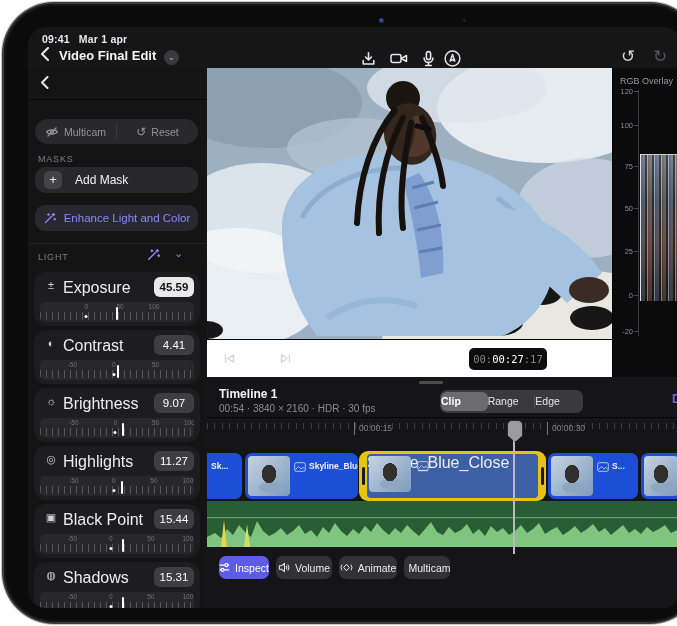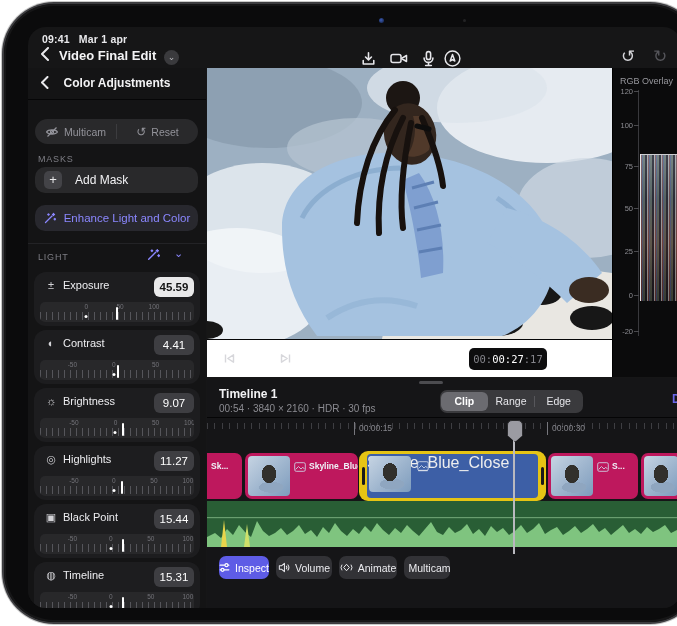--- a/index.html
+++ b/index.html
@@ -41,21 +41,21 @@
            color:#e8e8ea;font-size:13px;text-align:center;line-height:17px}
   .addmask-lab{margin-left:13px;font-size:12px;color:#f2f2f4}
   .enhance{left:7px;top:137px;width:163px;height:26px;background:#28282e;border-radius:10px;
            display:flex;align-items:center;justify-content:center;gap:8px;color:#8b87ff;font-size:11.5px}
   .light-row{left:0;top:175px;width:178px;height:24px;border-top:1px solid #232326}
   .light-lab{left:10px;top:8px;font-size:9px;color:#7e7e85;letter-spacing:.8px}
   .light-wand{left:118px;top:4px}
   .light-chev{left:146px;top:3px;color:#8b87ff;font-size:11px}
   .card{width:166px;height:54px;background:#1d1d1f;border-radius:12px;left:6px}
   .c-glyph{left:10px;top:7px;font-size:11px;color:#d3d3d7;width:14px;text-align:center}
-  .c-label{left:29px;top:7px;font-size:11px;color:#ededf0}
+  .c-label{left:29px;top:7px;font-size:16px;color:#ededf0}
   .c-val{top:5px;right:6px;width:40px;height:20px;border-radius:6px;background:#3e3e42;
          color:#fff;font-size:11.5px;text-align:center;line-height:20px}
   .c-val.active{background:#e9e9ea;color:#141414;font-weight:bold}
   .ruler{left:6px;top:30px;width:154px;height:20px;background:#28282a;border-radius:5px;overflow:hidden}
   .ruler .tk{position:absolute;top:1px;font-size:6.5px;color:#737379;transform:translateX(-50%)}
   .ruler .ticks{position:absolute;left:0;right:0;top:10px;height:8px;
         background:repeating-linear-gradient(90deg,#55555a 0 1px,transparent 1px 6px)}
   .ruler .dot{position:absolute;top:13px;width:3px;height:3px;border-radius:50%;background:#fff;transform:translateX(-50%)}
   .ruler .mark{position:absolute;top:5px;width:2px;height:13px;background:#fff;border-radius:1px;transform:translateX(-50%)}
   
@@ -79,31 +79,31 @@
        rgba(175,115,105,.45) 60%,rgba(95,55,55,.4) 85%,rgba(45,28,28,.4) 100%)}
   .scope-cap{left:27px;top:86px;right:0;height:1px;background:rgba(240,240,245,.85)}
   .scope-edge{left:27px;top:86px;width:1px;height:147px;background:#e6e6ea}
   
   .timeline{left:179px;top:351px;width:474px;height:230px;background:#151517}
   .tl-pill{left:212px;top:3px;width:24px;height:3px;border-radius:2px;background:#4c4c50}
   .tl-name{left:12px;top:9px;font-size:12px;font-weight:bold;color:#f2f2f4}
   .tl-meta{left:12px;top:25px;font-size:10px;color:#8b8b91}
   .seg3{left:233px;top:12px;width:141px;height:21px;background:#3a3a3d;border-radius:7px;
         display:flex;align-items:center;padding:1px}
-  .seg3 .cell{flex:1;text-align:center;font-size:10.5px;color:#e6e6ea;line-height:19px;border-radius:6px}
+  .seg3 .cell{flex:1;text-align:left;font-size:10.5px;color:#e6e6ea;line-height:19px;border-radius:6px}
   .seg3 .cell.on{background:#6b6b70;font-weight:bold;color:#fff}
   .seg3 .sdiv{width:1px;height:11px;background:#57575b}
   .tl-edgebtn{left:465px;top:14px;width:8px;height:16px;overflow:hidden;color:#6a66e8;
               font-size:12px;font-weight:bold}
   .tl-hline{left:0;top:39px;width:474px;height:1px;background:#050506}
   .tl-ruler-ticks{left:0;top:45px;width:474px;height:6px;
         background:repeating-linear-gradient(90deg,#3e3e42 0 1px,transparent 1px 7.4px)}
   .tl-major{position:absolute;top:44px;width:1px;height:13px;background:#77777d}
   .tl-rlab{position:absolute;top:45px;font-size:8.5px;color:#85858b}
-  .clip{position:absolute;top:75px;height:46px;background:#be185d;border-radius:7px;overflow:hidden}
+  .clip{position:absolute;top:75px;height:46px;background:#1d4ed8;border-radius:7px;overflow:hidden}
   .clip .nm{position:absolute;top:8px;font-size:8.5px;font-weight:bold;color:#eef2f8;white-space:nowrap}
   .thumb{position:absolute;left:3px;top:3px;width:42px;height:40px;border-radius:4px;
      background:
        radial-gradient(ellipse 12px 15px at 50% 45%,#32302c 0 60%,rgba(50,48,44,0) 61%),
        radial-gradient(ellipse 20px 9px at 55% 78%,#8fa6c0 0 60%,rgba(0,0,0,0) 61%),
        linear-gradient(135deg,#c6d4e3 0%,#9db4cd 55%,#7e9cbd 100%)}
   .clipsel{position:absolute;top:73px;height:50px;background:#e6c414;border-radius:9px}
   .clipsel .inner{position:absolute;left:8px;top:3px;right:8px;bottom:3px;background:#3d5fa6;
                   border-radius:4px;overflow:hidden}
   .trim{position:absolute;top:16px;width:3px;height:18px;background:#191919;border-radius:2px}
@@ -174,21 +174,20 @@
     <div class="s undo-g">↺</div>
     <div class="s redo-g">↻</div>
 
     <div class="s sidebar">
       <div class="s sb-head">
         <div class="s sb-back">
           <svg width="9" height="13" viewBox="0 0 9 13">
               <path d="M7.5,1 L2,6.5 L7.5,12" fill="none" stroke="#e9e9ec" stroke-width="2" stroke-linecap="round" stroke-linejoin="round"></path>
             </svg>
         </div>
-        <div class="s sb-title">Color Adjustments</div>
       </div>
 
       <div class="s seg2">
         <div class="cell">
           <svg width="14" height="12" viewBox="0 0 14 12">
               <g fill="none" stroke="#93939a" stroke-width="1.2">
                 <path d="M1.5,6 C3.3,3.2 10.7,3.2 12.5,6 C10.7,8.8 3.3,8.8 1.5,6 Z"></path>
                 <circle cx="7" cy="6" r="1.6"></circle>
                 <path d="M2.5,10.5 L11.5,1.5"></path>
               </g>
@@ -299,21 +298,21 @@
           <span class="tk" style="left:72%">50</span>
           <span class="tk" style="left:96%">100</span>
           <div class="ticks"></div>
           <div class="dot" style="left:46%"></div>
           <div class="mark" style="left:54%"></div>
         </div>
       </div>
 
       <div class="s card" style="top:494px">
         <div class="s c-glyph">◍</div>
-        <div class="s c-label">Timeline</div>
+        <div class="s c-label">Shadows</div>
         <div class="s c-val">15.31</div>
         <div class="s ruler">
           <span class="tk" style="left:21%">-50</span>
           <span class="tk" style="left:46%">0</span>
           <span class="tk" style="left:72%">50</span>
           <span class="tk" style="left:96%">100</span>
           <div class="ticks"></div>
           <div class="dot" style="left:46%"></div>
           <div class="mark" style="left:54%"></div>
         </div>

